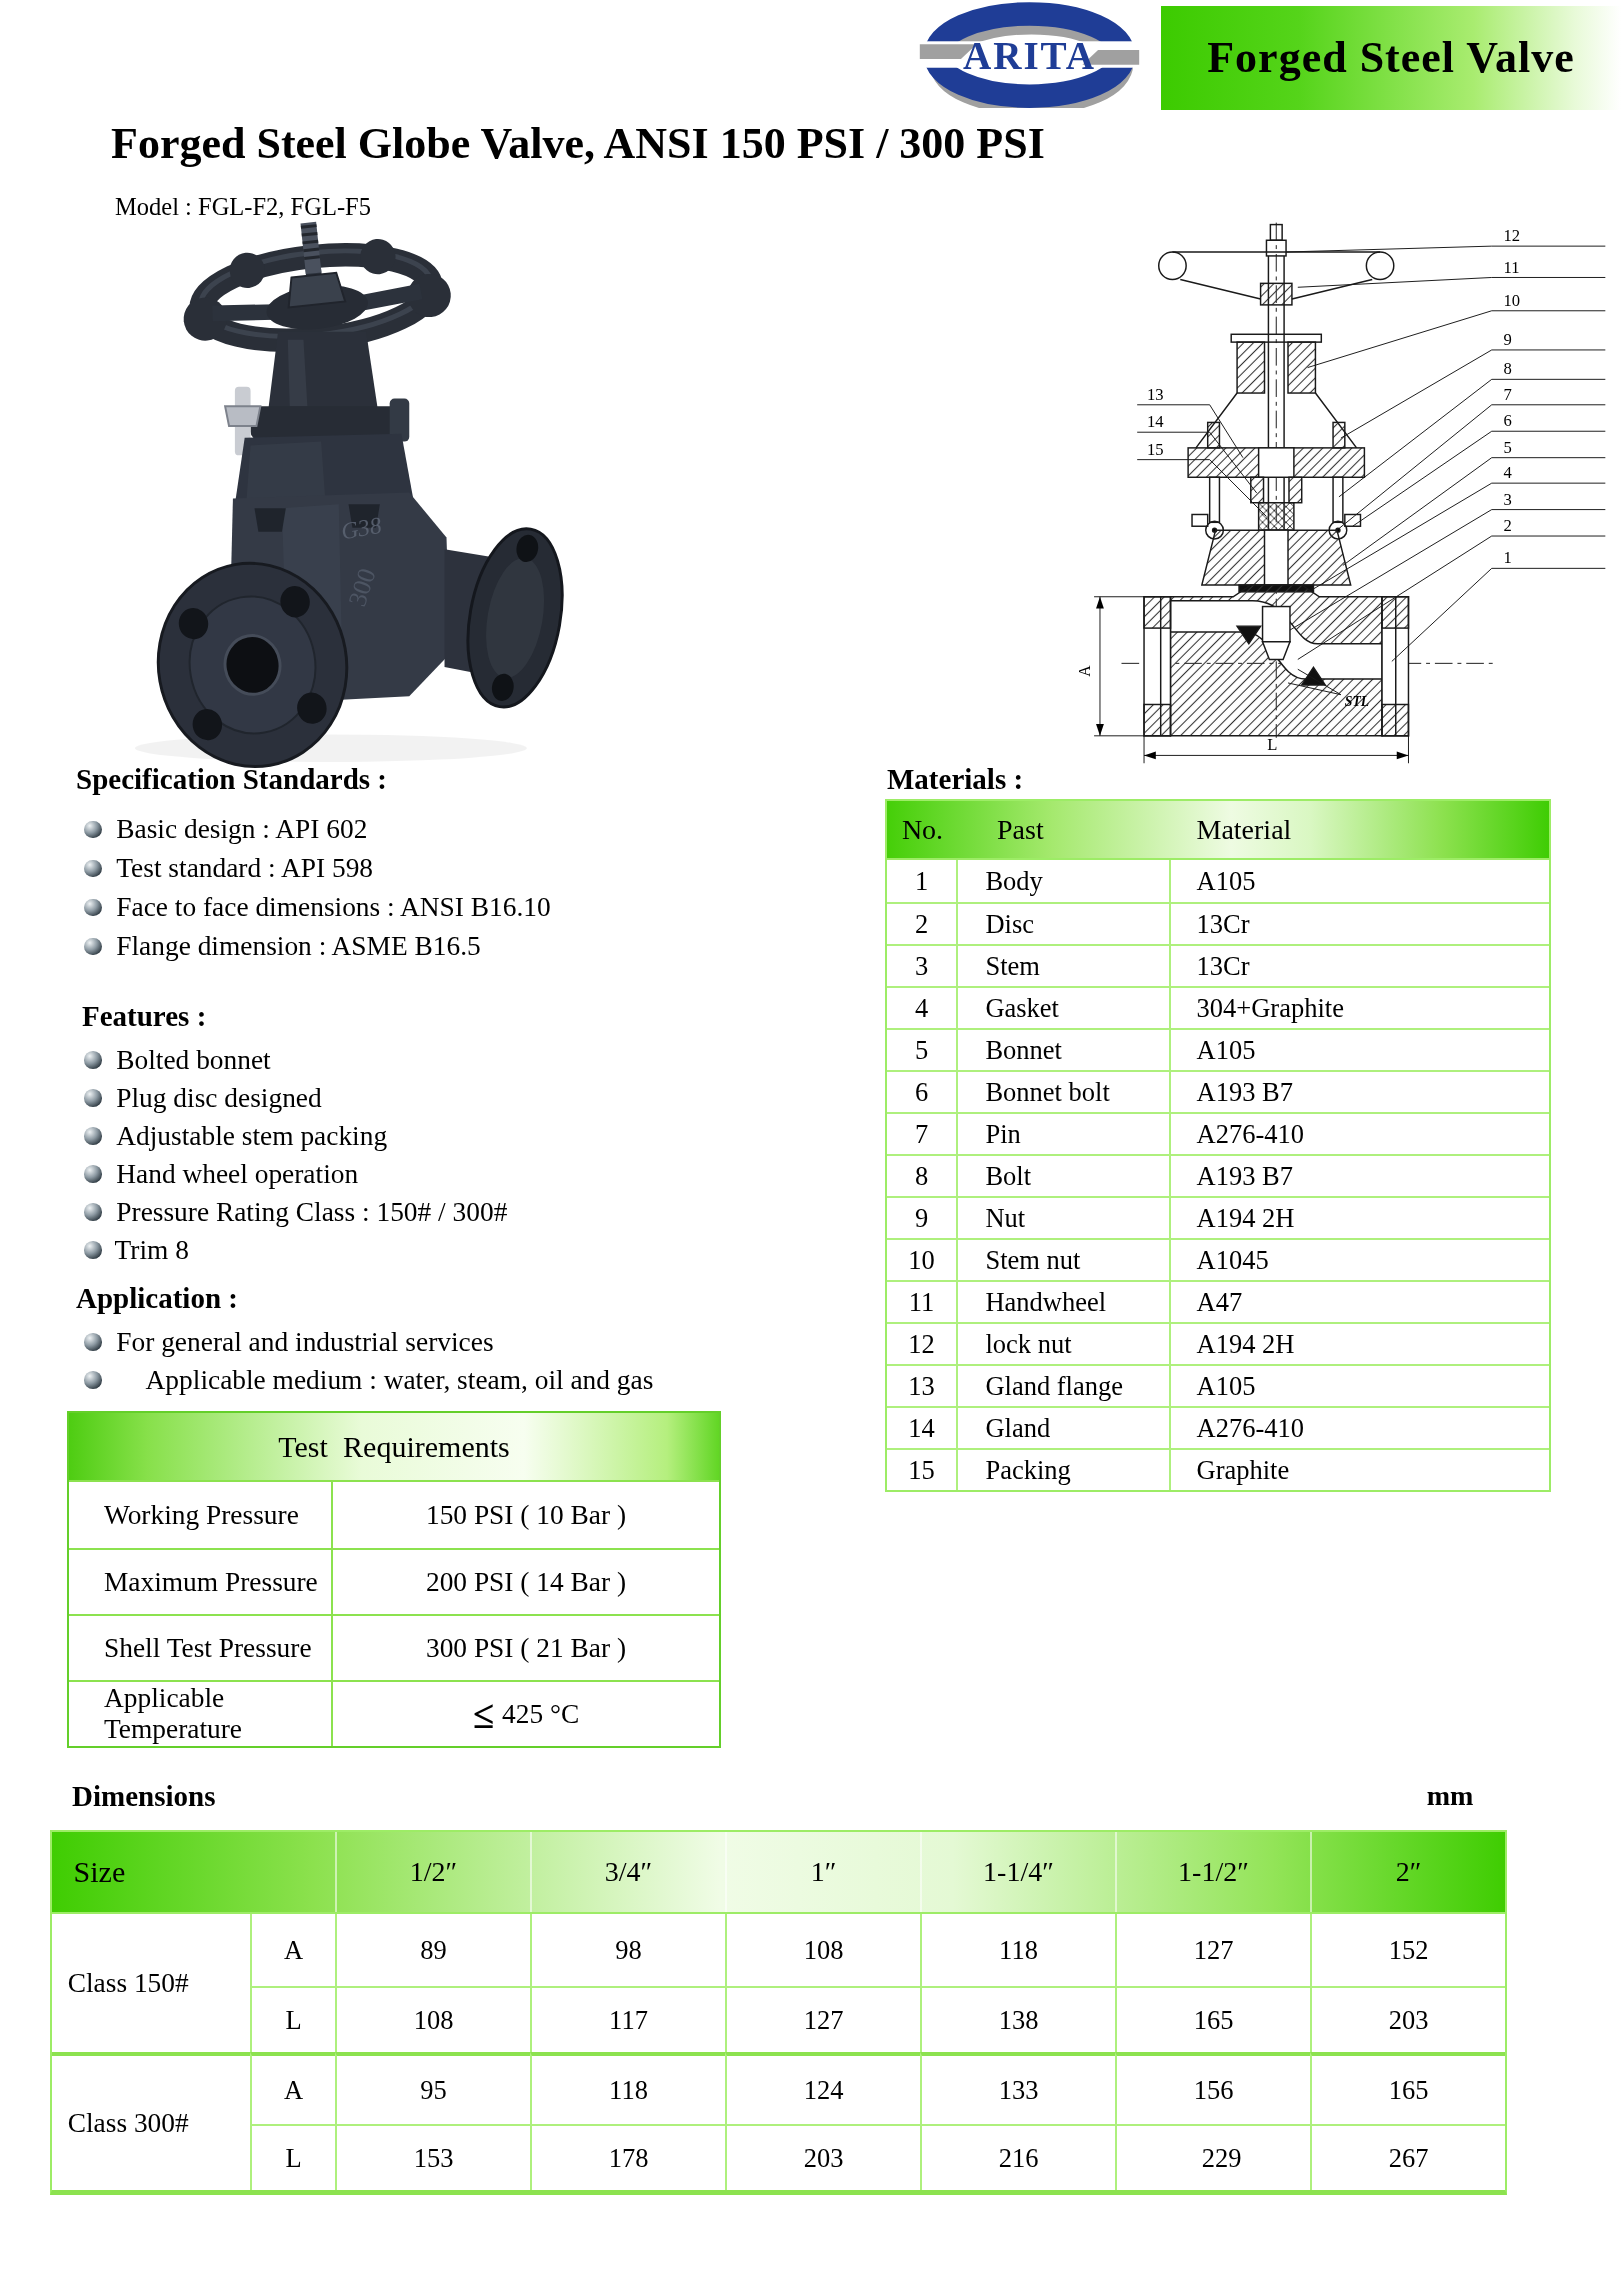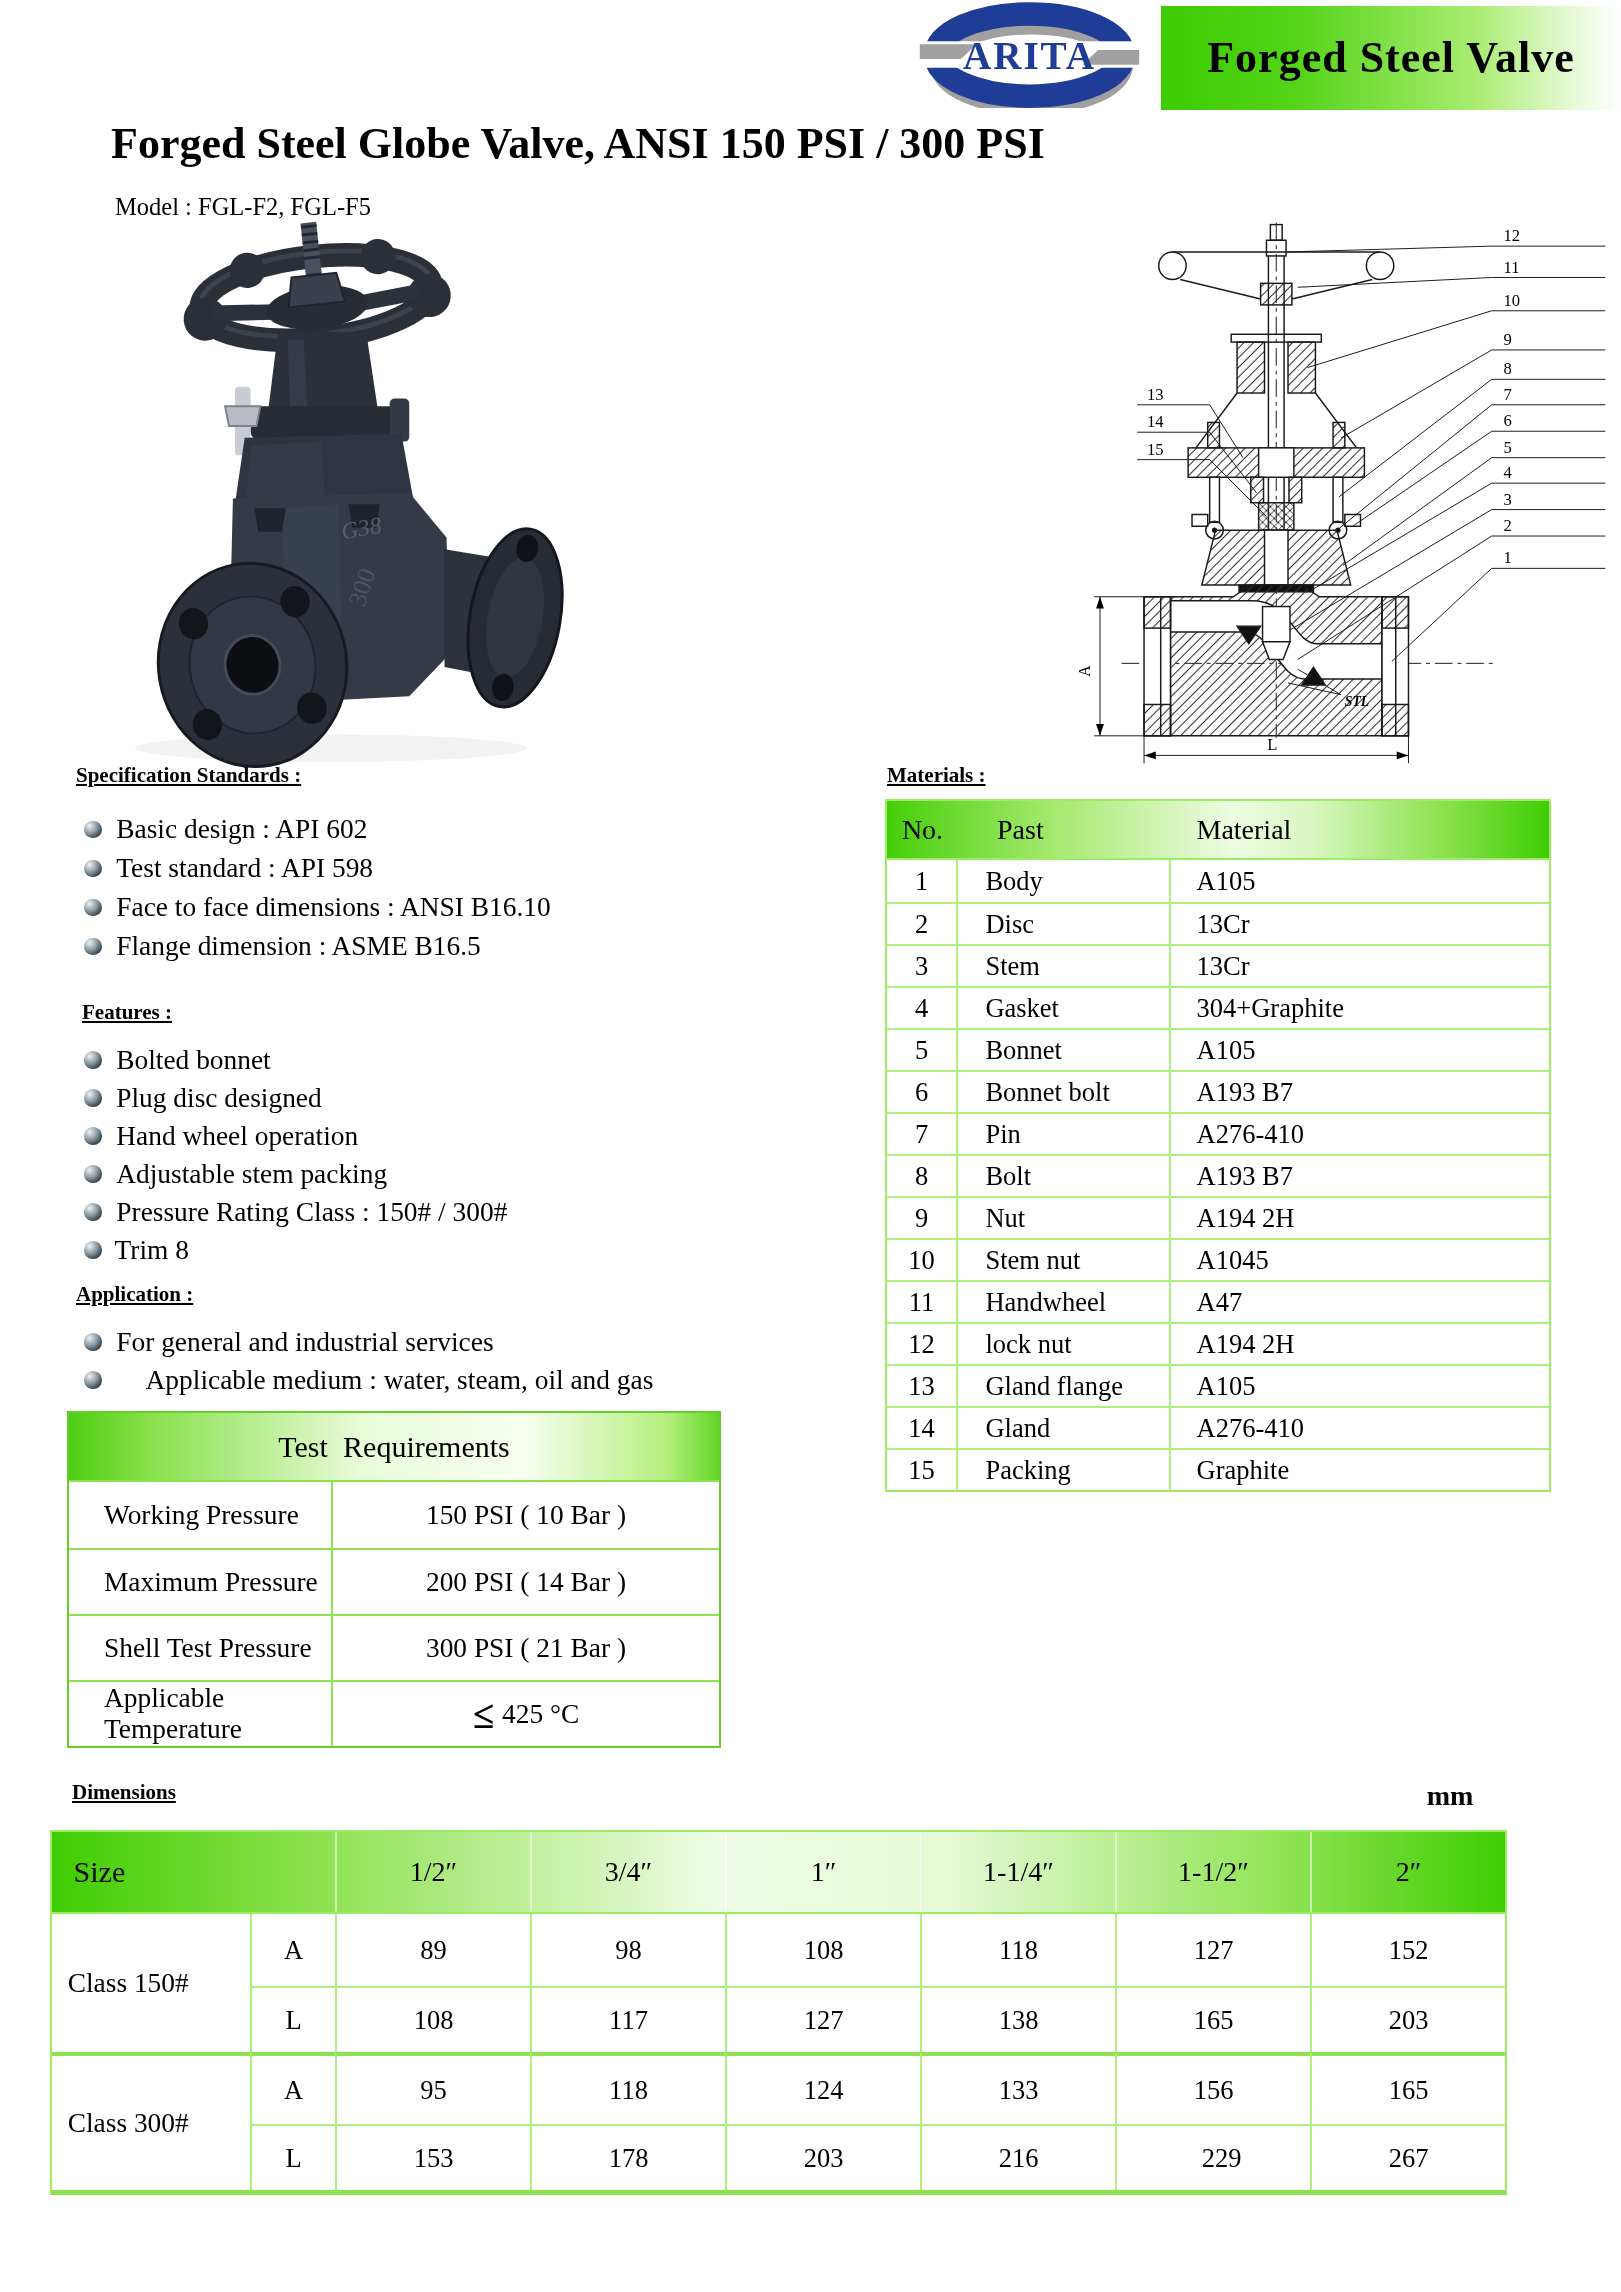--- a/index.html
+++ b/index.html
@@ -11,21 +11,21 @@
   
   .banner { left:1161px; top:5.9px; width:460px; height:104px;
             background:linear-gradient(90deg,#3ccb00 0%,#55d41a 30%,#a9ec70 68%,#e8fad8 90%,#ffffff 100%);
             display:flex; align-items:center; justify-content:center; }
   .banner-text { font-size:44px; font-weight:bold; letter-spacing:1px;text-align:right; }
 
   .page-title { left:111px; top:118px; font-size:44px; font-weight:bold; }
   .model-line { left:115px; top:193px; font-size:24.5px; }
 
   
-  .sec-h { font-weight:bold; font-size:21px;text-decoration:underline; }
+  .sec-h { font-weight:bold; font-size:29px; }
   .blist { display:flex; flex-direction:column; }
   .bitem { display:flex; align-items:center; gap:14.7px; font-size:27.4px; }
   .ball  { width:17.6px; height:17.6px; border-radius:50%; flex:0 0 17.6px;
            background:radial-gradient(circle at 32% 28%, #eef2f4, #8d9aa3 42%, #17222a 88%); }
 
   
   .test-table { left:67px; top:1411px; width:654px; border:2.9px solid #64cf2a;
                 display:grid; grid-template-columns:264px 1fr;
                 grid-template-rows:69px 66px 66px 66px 66px; background:#fff; }
   .test-head { grid-column:1/-1; display:flex; align-items:center; justify-content:center;
@@ -322,25 +322,25 @@
     <div class="bitem" style="height:38px;">
       <span class="ball"></span>
       <span>Bolted bonnet</span>
       </div>
     <div class="bitem" style="height:38px;">
       <span class="ball"></span>
       <span>Plug disc designed</span>
       </div>
     <div class="bitem" style="height:38px;">
       <span class="ball"></span>
+      <span>Adjustable stem packing</span>
+      </div>
+    <div class="bitem" style="height:38px;">
+      <span class="ball"></span>
       <span>Hand wheel operation</span>
-      </div>
-    <div class="bitem" style="height:38px;">
-      <span class="ball"></span>
-      <span>Adjustable stem packing</span>
       </div>
     <div class="bitem" style="height:38px;">
       <span class="ball"></span>
       <span>Pressure Rating Class : 150# / 300#</span>
       </div>
     <div class="bitem" style="height:38px;gap:13px;">
       <span class="ball"></span>
       <span>Trim 8</span>
       </div>
   </div>

